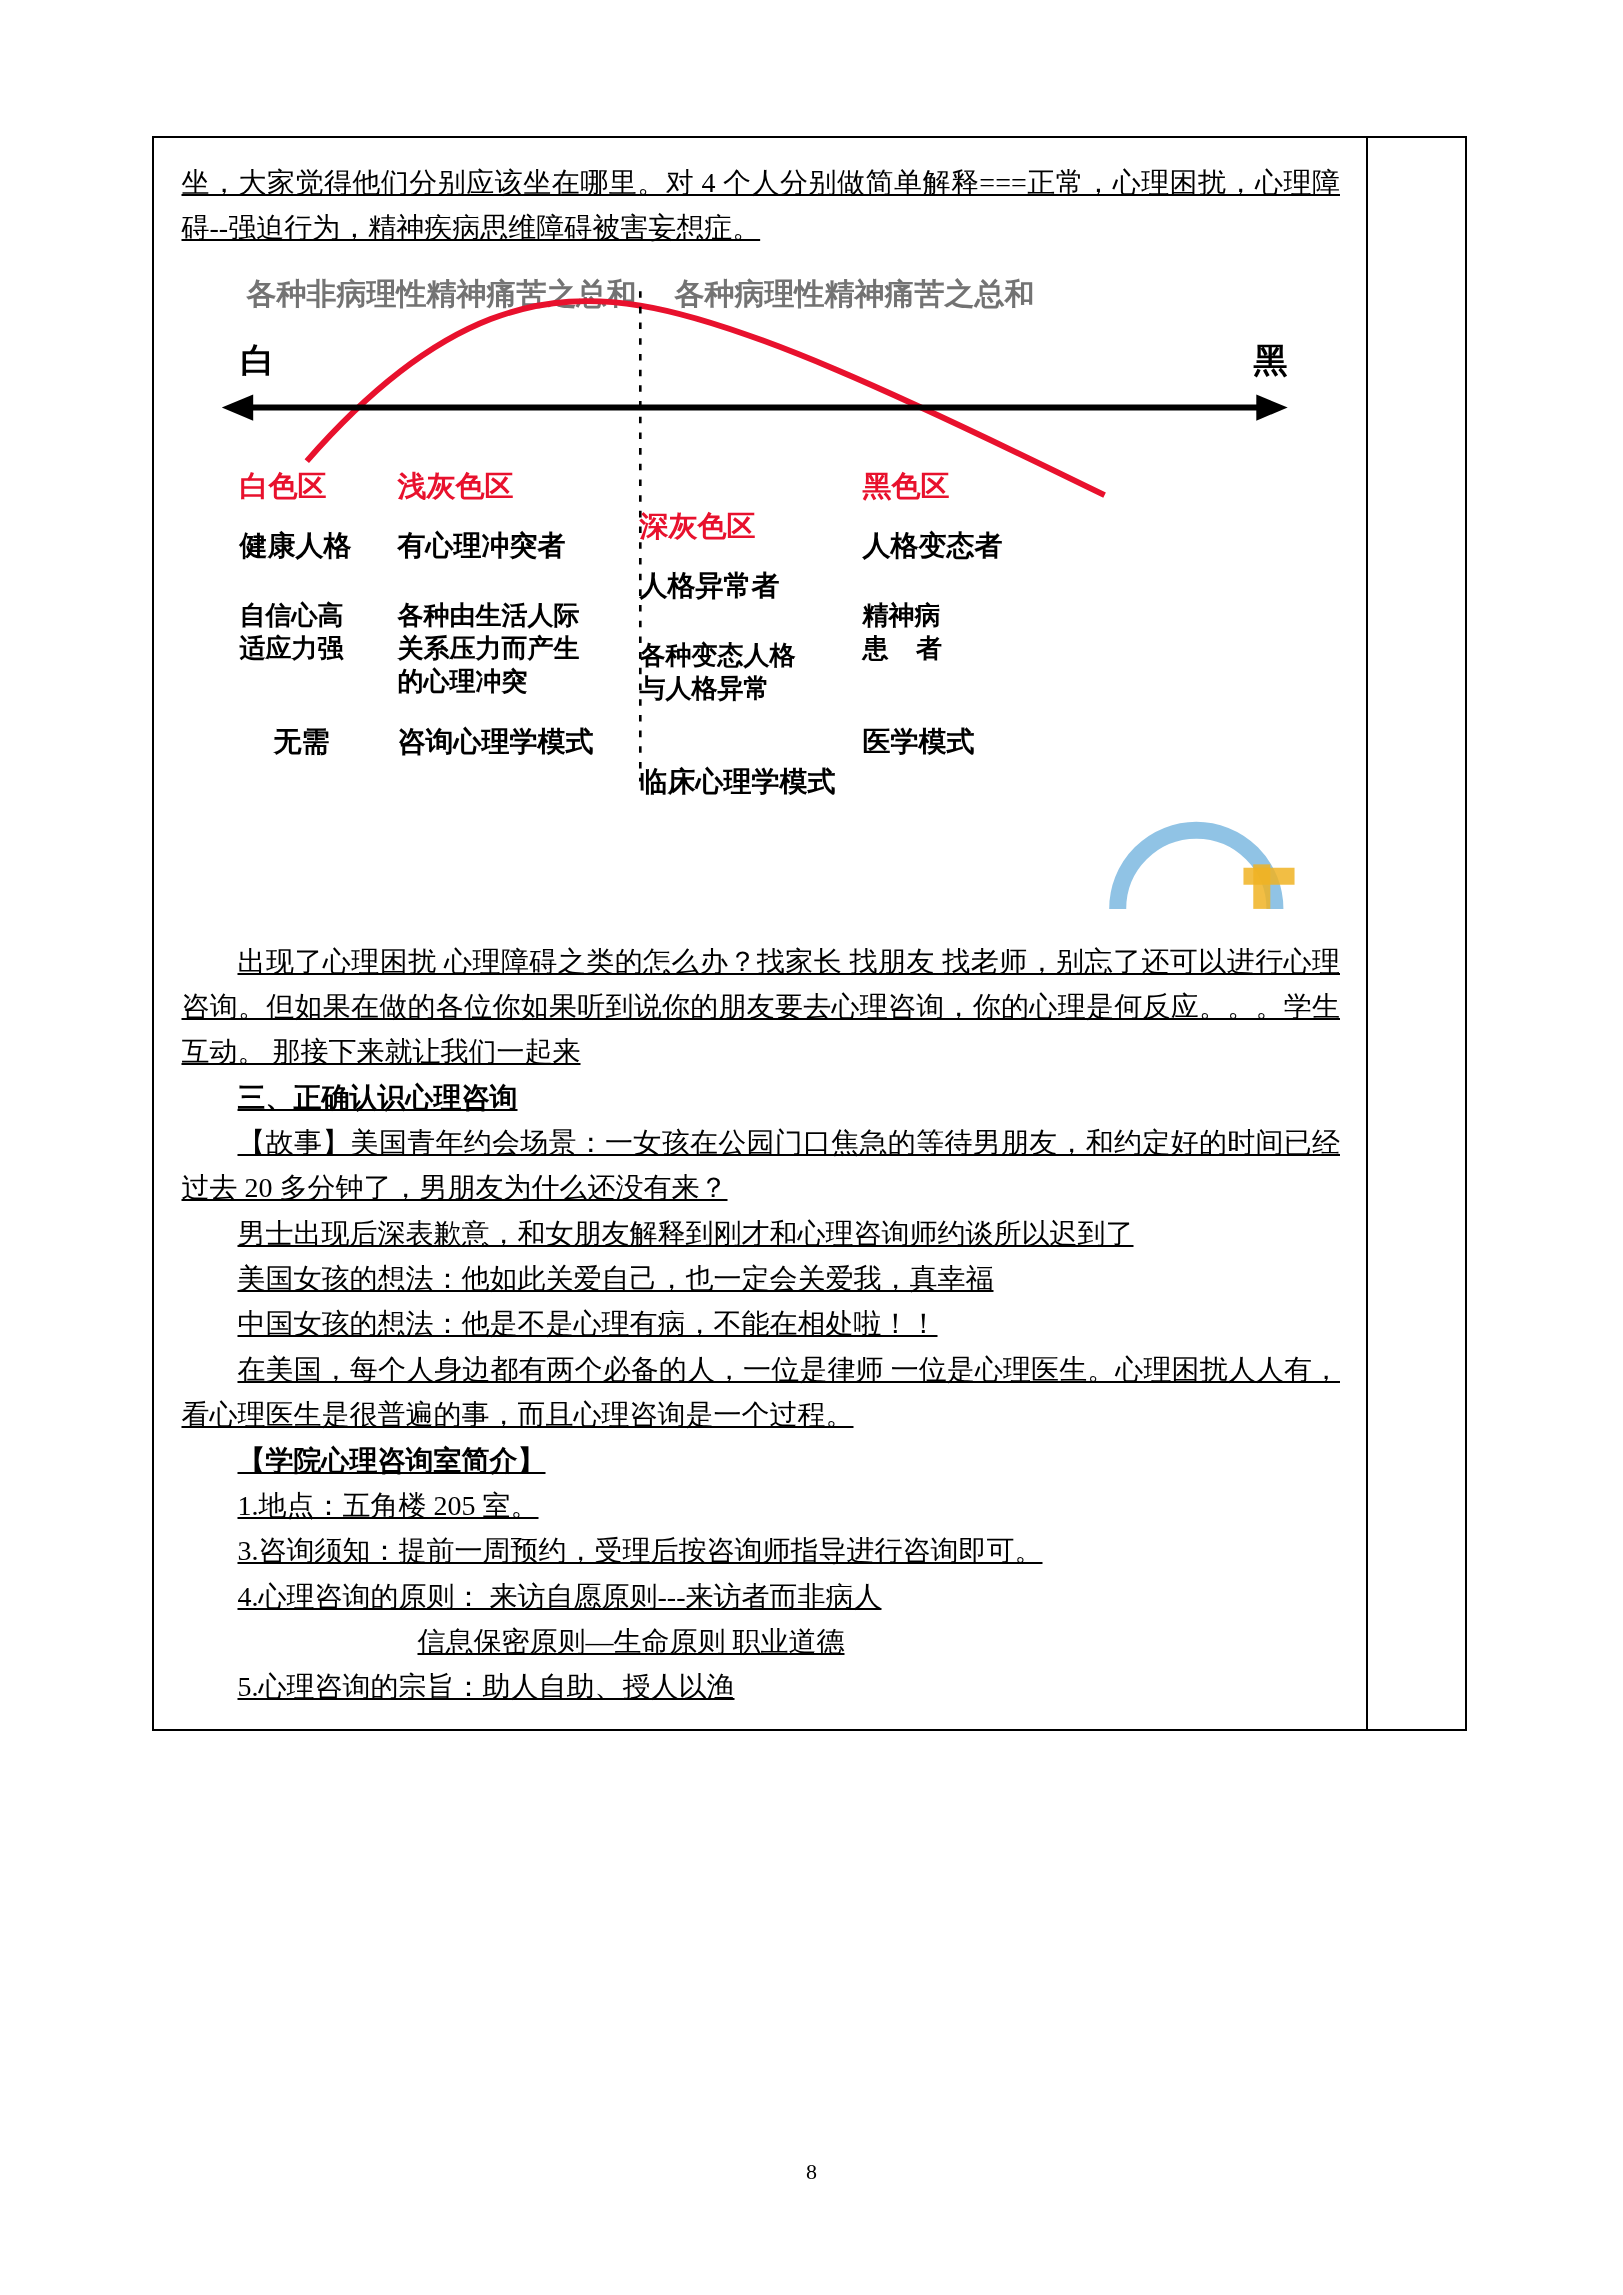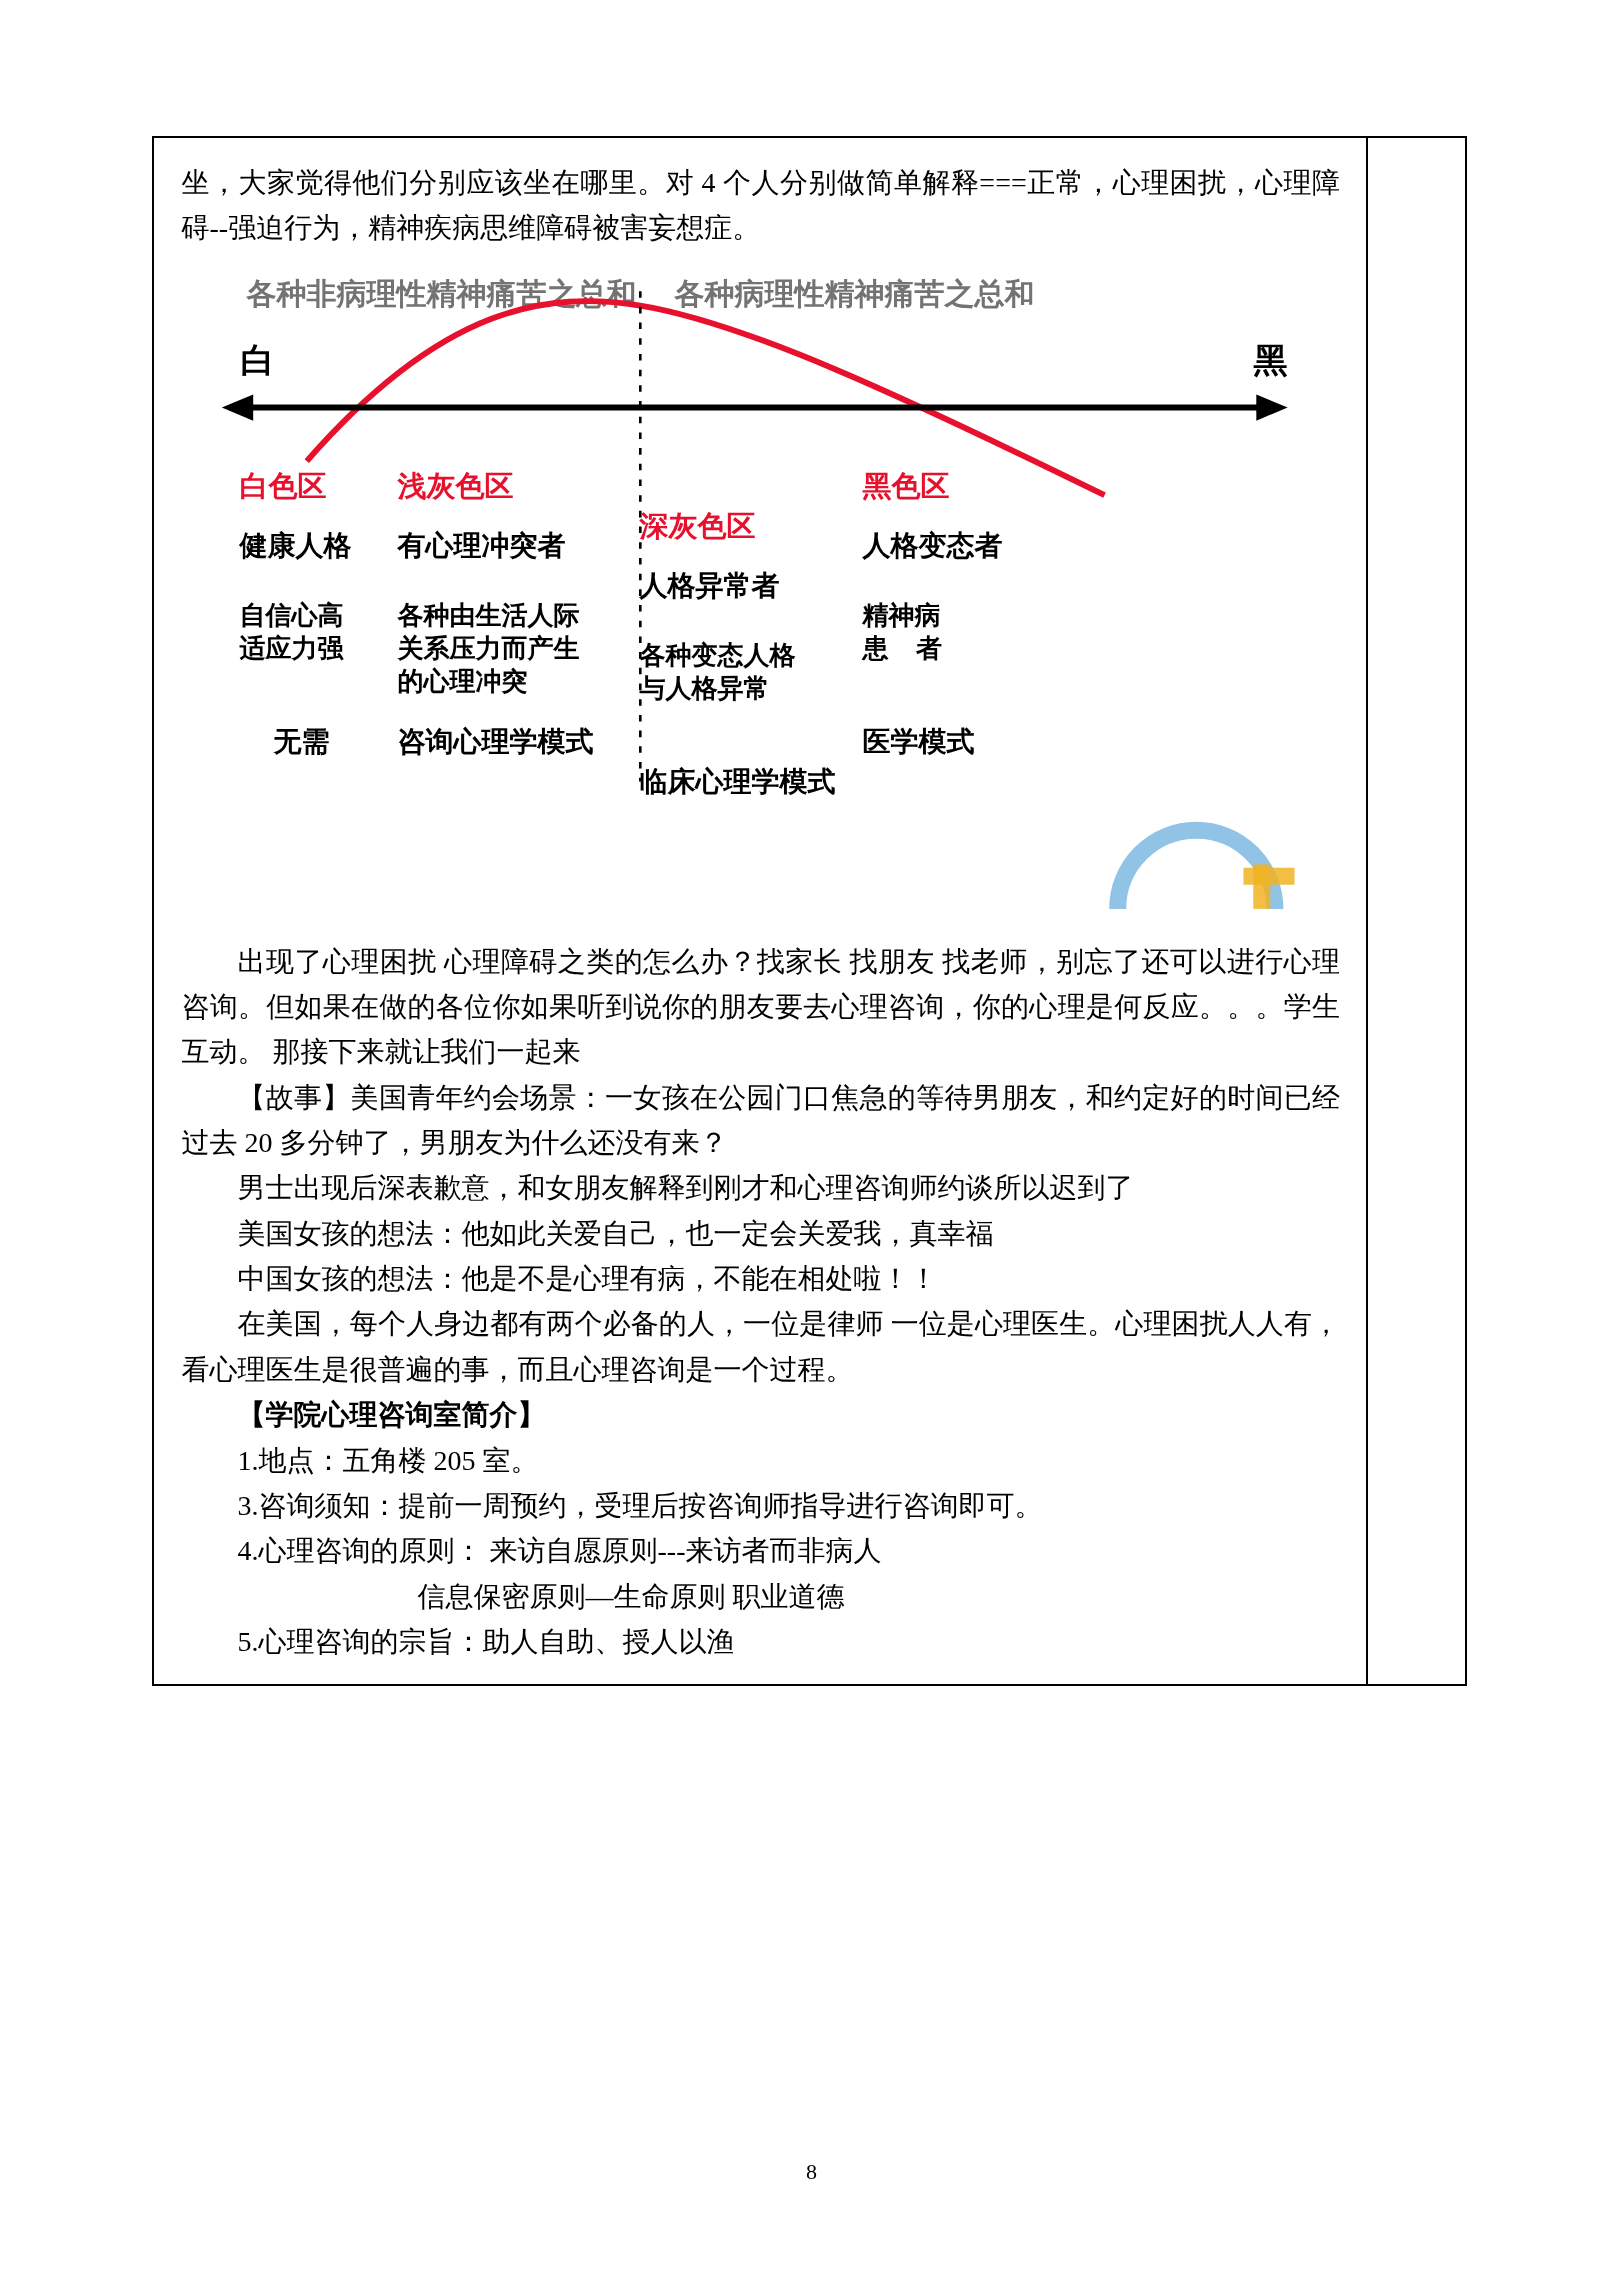--- a/index.html
+++ b/index.html
@@ -35,20 +35,21 @@
     padding: 22px 26px 19.6px 27.5px;
   }
   .side-cell {
     flex: 1;
   }
   p {
     margin: 0;
     font-size: 28px;
     line-height: 1.62;
     text-align: justify;
+    text-decoration: underline;
   }
   .ind1 { text-indent: 56px; }
   .ind-none { text-indent: 0; }
   .bold { font-weight: bold; }
 
   
   .diagram {
     position: relative;
     width: 1152px;
     height: 667px;
@@ -218,20 +219,21 @@
 
         <svg class="watermark" viewBox="0 0 380 200">
           <path d="M 30 180 A 120 120 0 0 1 270 180" fill="none" stroke="#7cb9e0" stroke-width="26" opacity="0.85"></path>
           <path d="M 250 112 L 250 180" stroke="#f0b323" stroke-width="26" opacity="0.85" fill="none"></path>
           <path d="M 222 130 L 300 130" stroke="#f0b323" stroke-width="26" opacity="0.85" fill="none"></path>
         </svg>
       </div>
 
       <p class="ind1">出现了心理困扰  心理障碍之类的怎么办？找家长  找朋友   找老师，别忘了还可以进行心理咨询。但如果在做的各位你如果听到说你的朋友要去心理咨询，你的心理是何反应。。。学生互动。    那接下来就让我们一起来</p>
 
+      <p class="ind1 bold">三、正确认识心理咨询</p>
 
       <p class="ind1">【故事】美国青年约会场景：一女孩在公园门口焦急的等待男朋友，和约定好的时间已经过去 20 多分钟了，男朋友为什么还没有来？</p>
 
       <p class="ind1">男士出现后深表歉意，和女朋友解释到刚才和心理咨询师约谈所以迟到了</p>
 
       <p class="ind1">美国女孩的想法：他如此关爱自己，也一定会关爱我，真幸福</p>
 
       <p class="ind1">中国女孩的想法：他是不是心理有病，不能在相处啦！！</p>
 
       <p class="ind1">在美国，每个人身边都有两个必备的人，一位是律师   一位是心理医生。心理困扰人人有，看心理医生是很普遍的事，而且心理咨询是一个过程。</p>

